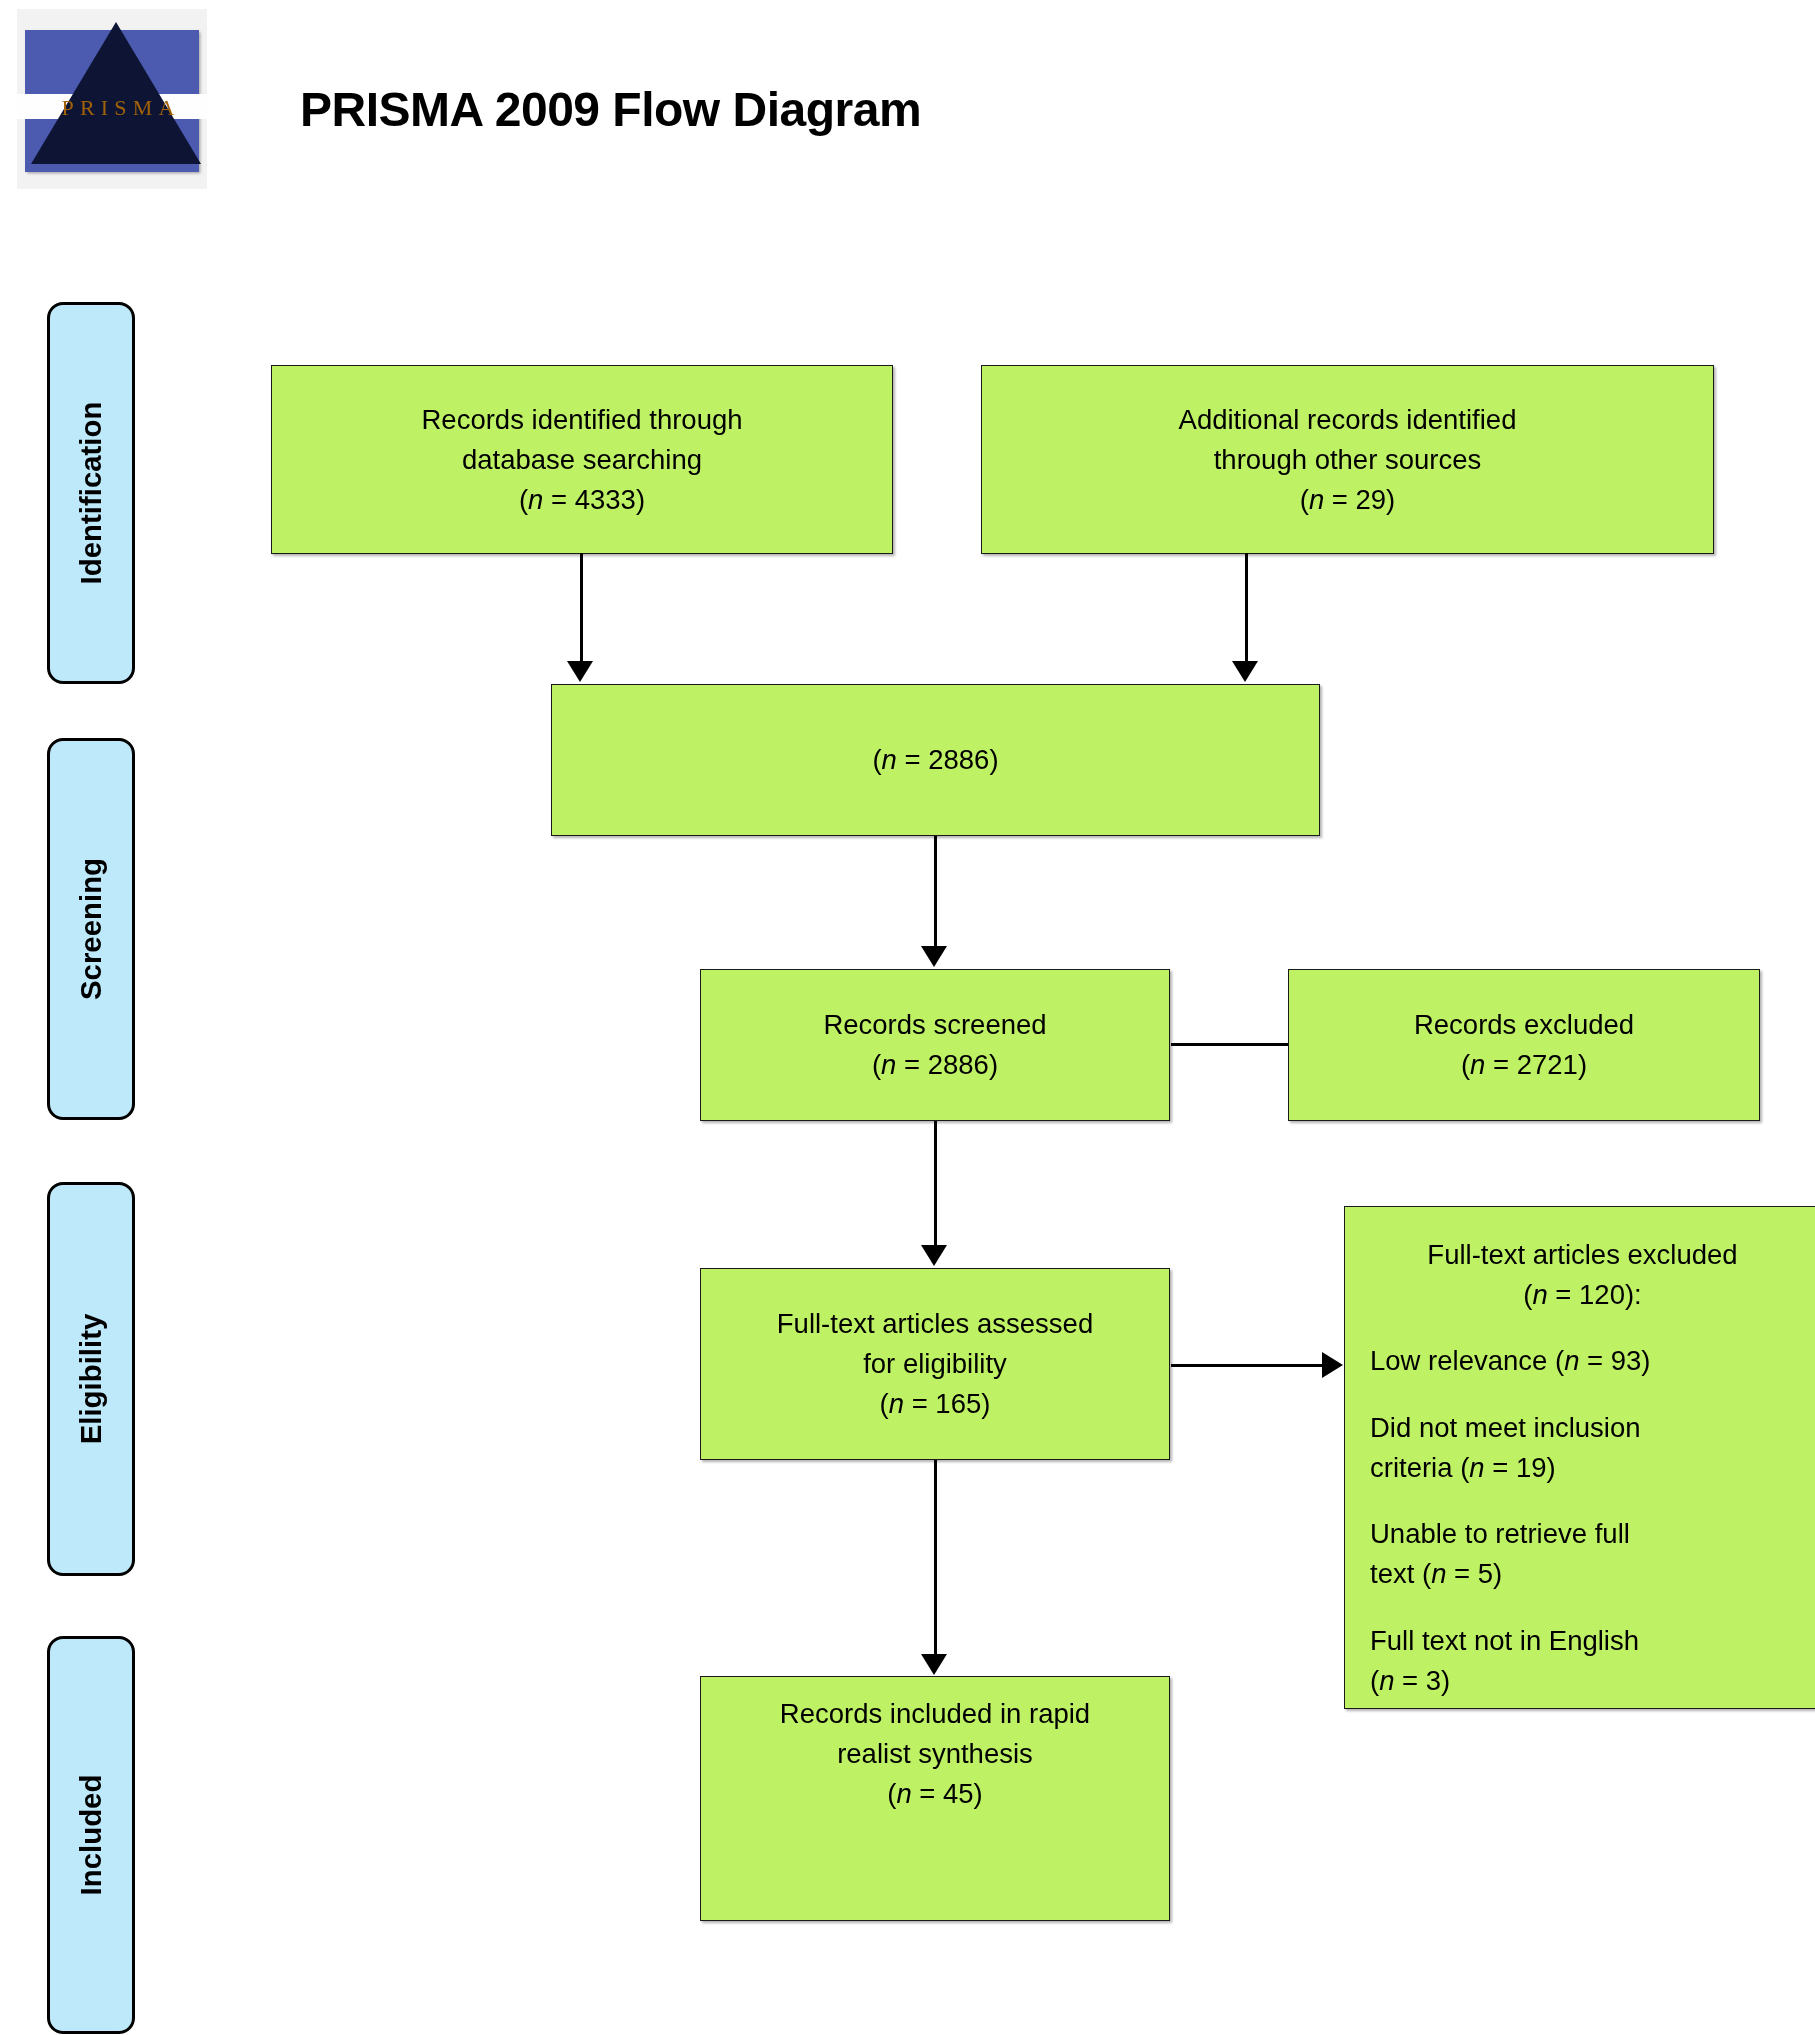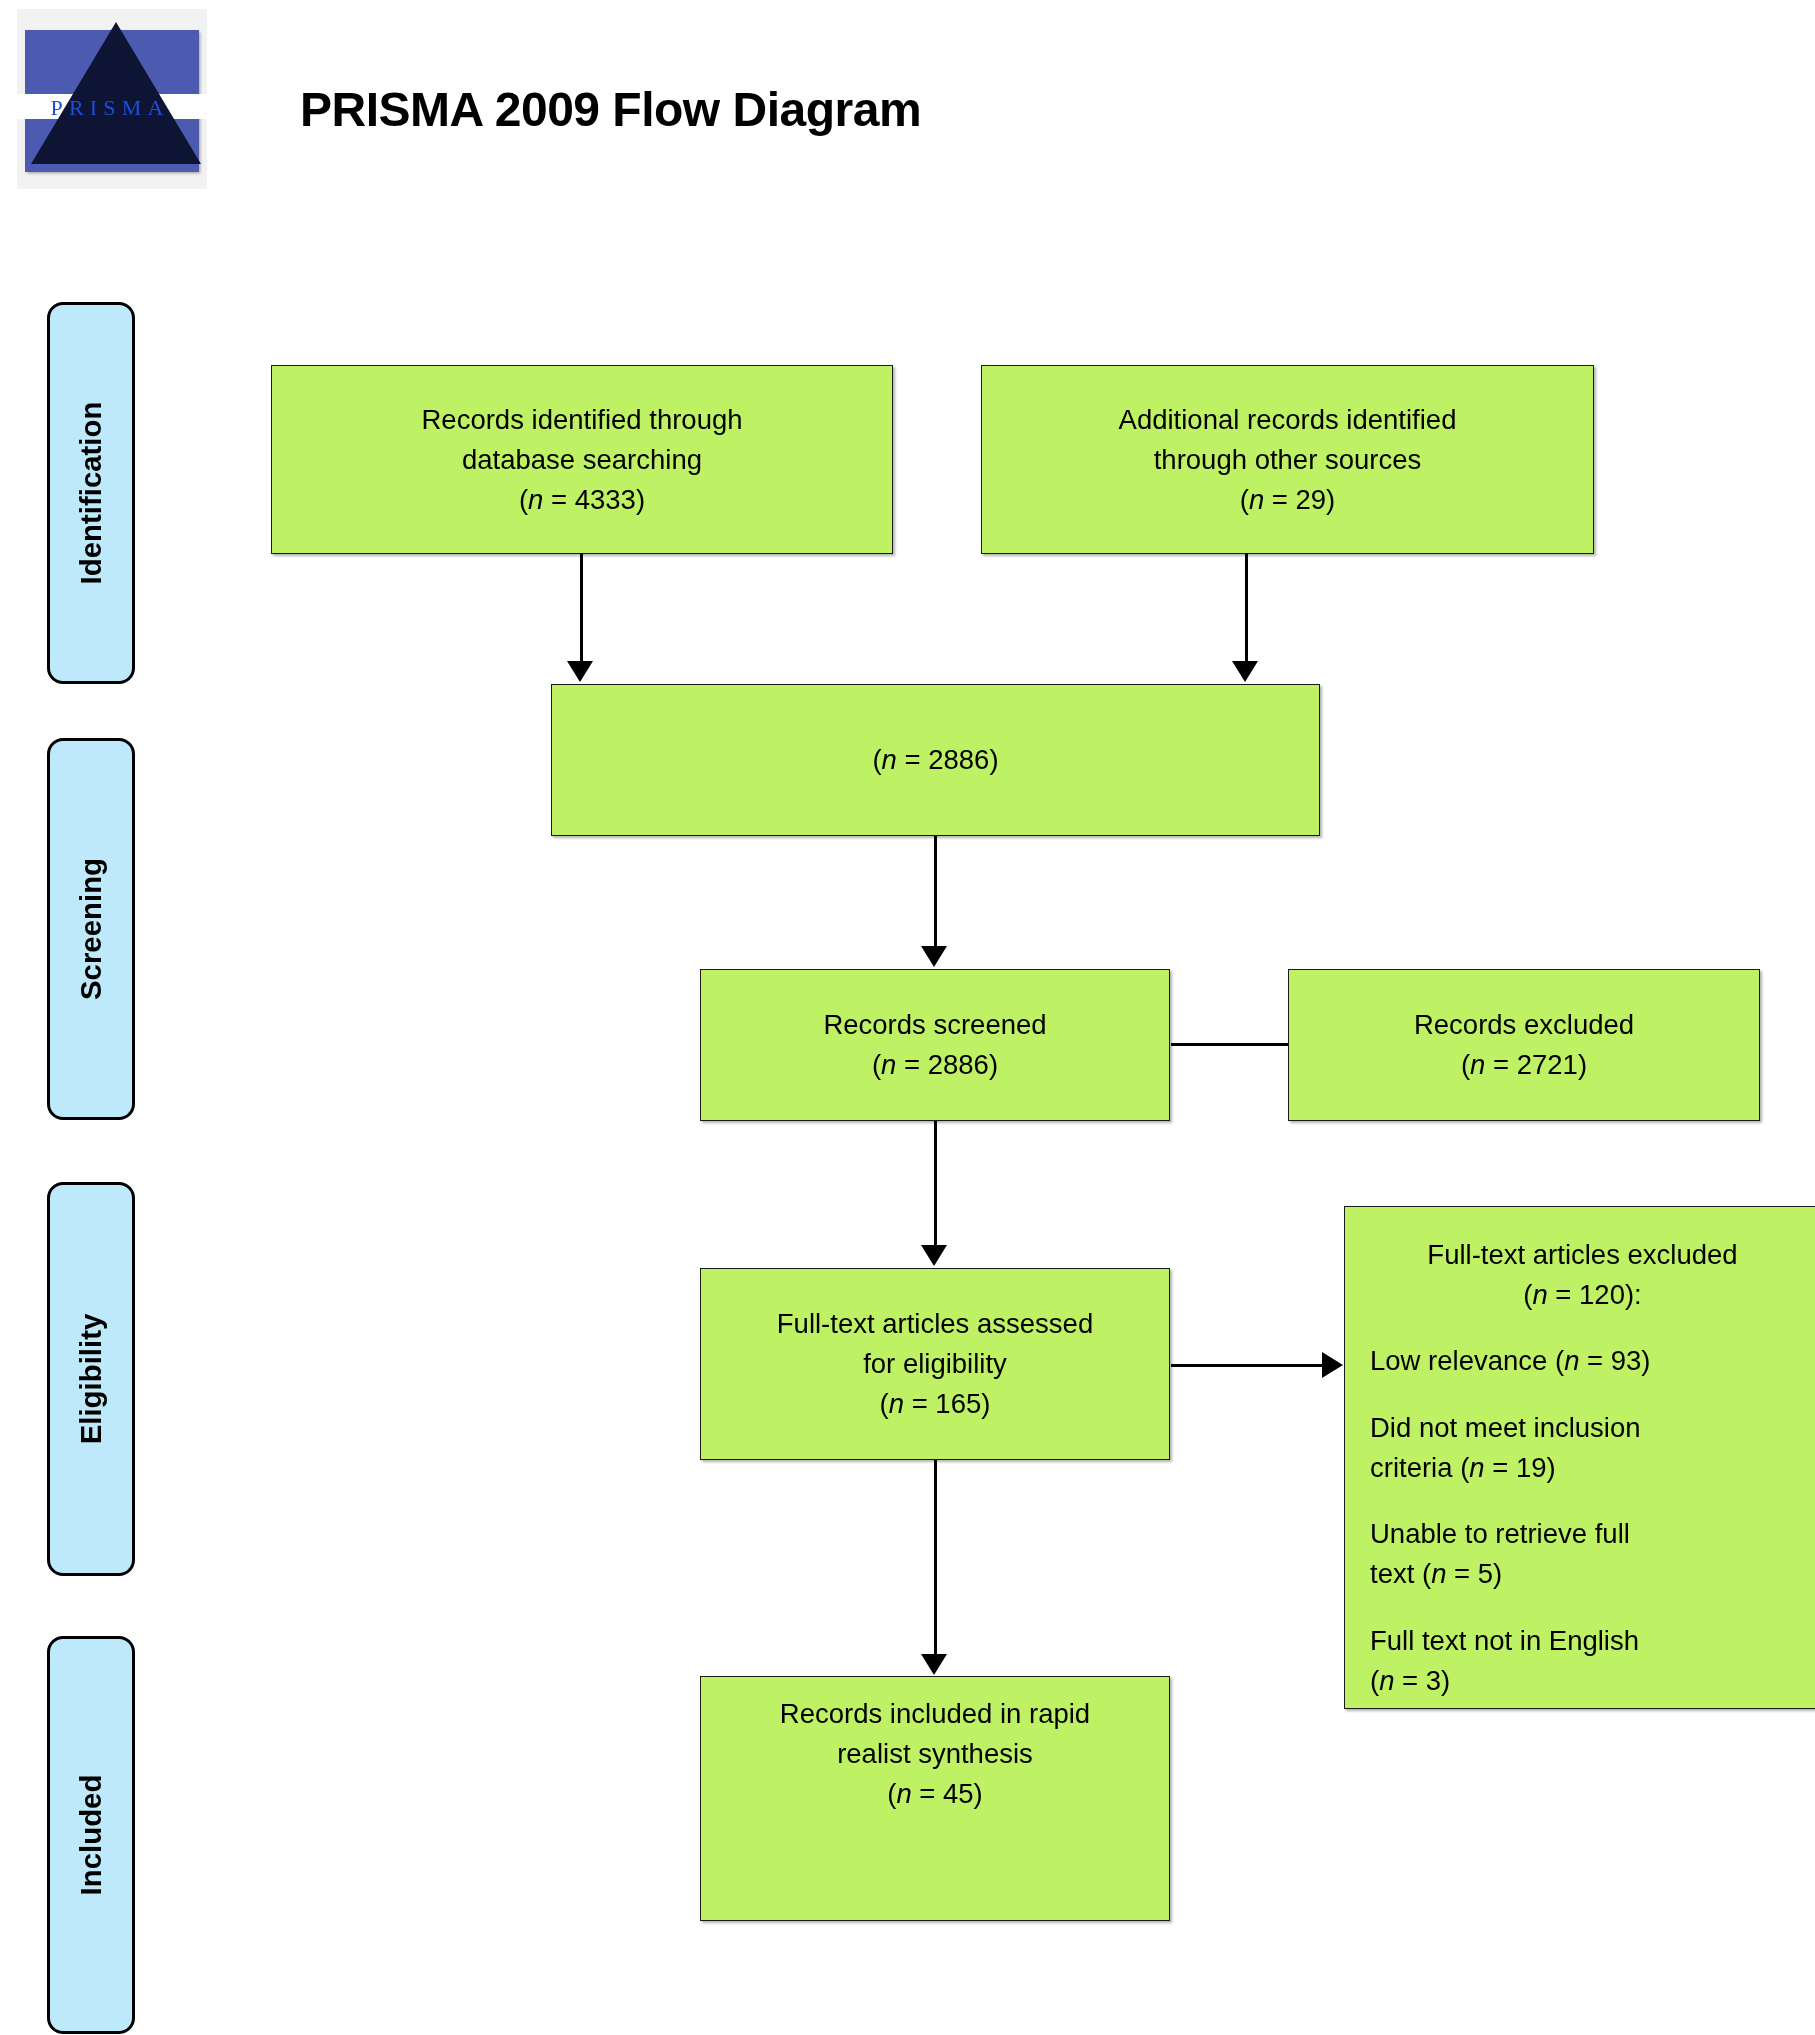--- a/index.html
+++ b/index.html
@@ -9,22 +9,22 @@
   
   #logo{position:absolute;left:16.6px;top:8.5px;width:190px;height:180px;
         background:#f2f2f2;overflow:hidden;}
   #logo .band{position:absolute;left:8.5px;top:21px;width:174px;height:142px;
         background:#4c5bb0;box-shadow:2.4px 2.4px 2.8px rgba(0,0,0,.35);}
   #logo .gap{position:absolute;left:0px;top:85px;width:190px;height:25px;
         background:#fefeff;}
   #logo .tri{position:absolute;left:14.2px;top:13.3px;width:0;height:0;
         border-left:85px solid transparent;border-right:85px solid transparent;
         border-bottom:142px solid #0d1434;}
-  #logo .wordmark{position:absolute;left:8px;top:87px;width:171px;height:23px;
-        font-size:22px;letter-spacing:6.2px;line-height:23px;color:#1d4ed8;
+  #logo .wordmark{position:absolute;left:19px;top:87px;width:171px;height:23px;
+        font-size:22px;letter-spacing:6.2px;line-height:23px;color:#a16207;
         font-family:"Liberation Serif",serif;text-align:center;}
   #doc-title{position:absolute;left:300px;top:82px;font-size:48px;font-weight:bold;
         letter-spacing:-0.5px;white-space:nowrap;}
 
   
   .stage{position:absolute;left:47px;width:88px;background:#bde9fa;
         border:3.3px solid #000;border-radius:16px;box-sizing:border-box;}
   .stage .vtext{position:absolute;left:50%;top:50%;
         transform:translate(-50%,-50%) rotate(-90deg);
         font-size:29.4px;font-weight:bold;white-space:nowrap;letter-spacing:0px;}
@@ -70,21 +70,21 @@
 <div class="stage" style="top:1636px;height:398px;">
   <span class="vtext">Included</span>
 </div>
 
 <div class="fbox" style="left:271px;top:365px;width:622px;height:189px;">
   <div class="ln">Records identified through</div>
   <div class="ln">database searching</div>
   <div class="ln"><span>(</span><span class="ital">n</span><span> = 4333)</span></div>
 </div>
 
-<div class="fbox" style="left:981px;top:365px;width:613px;height:189px;align-items:center;">
+<div class="fbox" style="left:981px;top:365px;width:733px;height:189px;align-items:center;">
   <div class="ln">Additional records identified</div>
   <div class="ln">through other sources</div>
   <div class="ln"><span>(</span><span class="ital">n</span><span> = 29)</span></div>
 </div>
 
 <div class="vline" style="left:580px;top:553px;height:109px;"></div>
 <div class="adown" style="left:567px;top:661px;"></div>
 <div class="vline" style="left:1245px;top:553px;height:109px;"></div>
 <div class="adown" style="left:1232px;top:661px;"></div>
 

